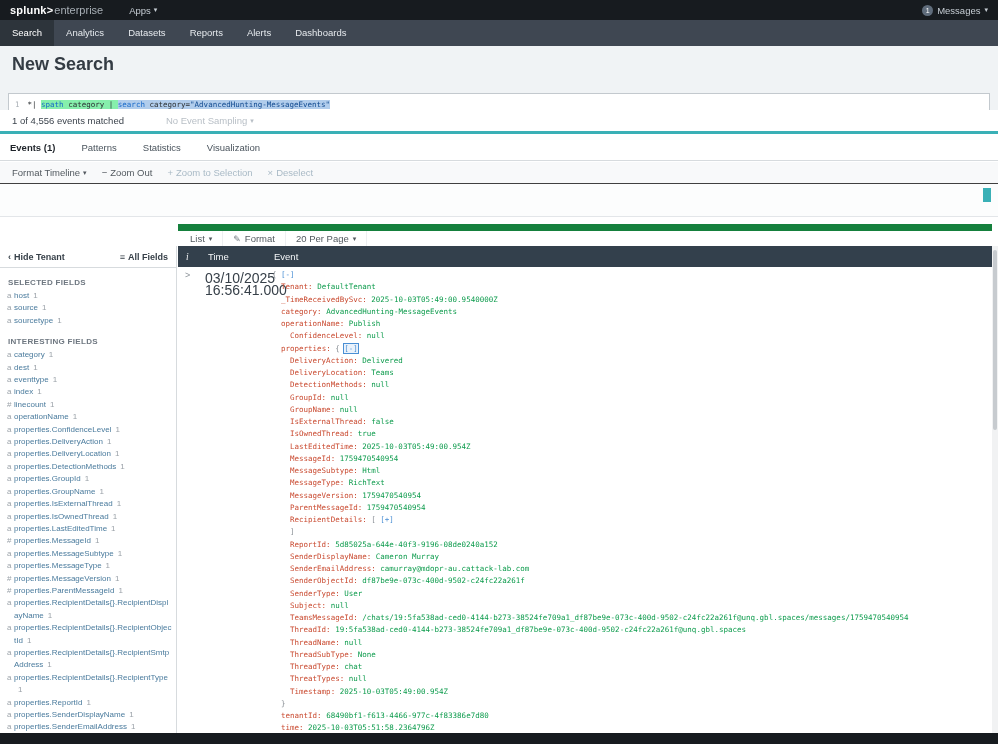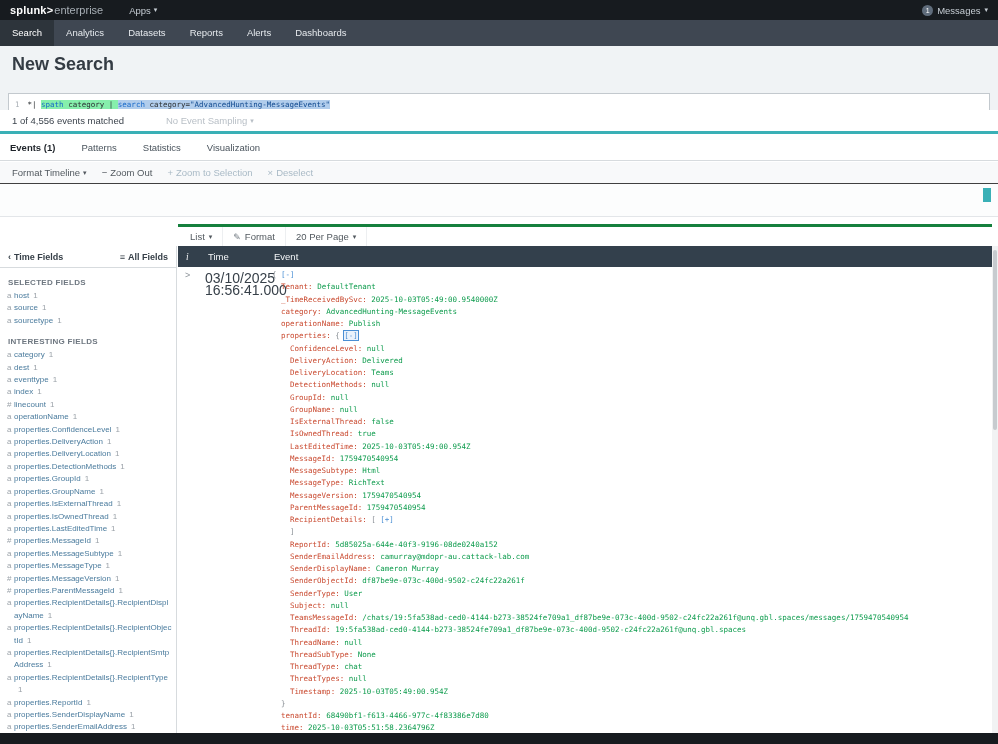--- a/index.html
+++ b/index.html
@@ -39,21 +39,21 @@
   .tab{cursor:pointer;}
   .tab.active{color:#1f242a;font-weight:700;}
   
   .tl-toolbar{position:absolute;top:162px;left:0;right:0;height:21px;background:#f8f9fa;border-bottom:6px solid #404040;display:flex;align-items:center;gap:15px;padding:0 12px;font-size:9.5px;color:#52595f;}
   .tl-btn{display:flex;align-items:center;gap:3px;cursor:pointer;}
   .tl-btn.disabled{color:#a9bac6;cursor:default;}
   .tl-icon{font-size:9.5px;}
   .tl-chart{position:absolute;top:184px;left:0;right:0;height:32px;background:#fcfdfd;border-bottom:1px solid #e3e6e9;}
   .tl-bar{position:absolute;right:7px;top:4px;width:8px;height:14px;background:var(--teal,#3ab0b6);cursor:pointer;}
   
-  .list-toolbar{position:absolute;top:224px;left:178px;right:6px;height:22px;border-top:3px solid #15803d;display:flex;align-items:center;padding-left:2px;font-size:9.5px;color:#52595f;box-sizing:border-box;}
+  .list-toolbar{position:absolute;top:224px;left:178px;right:6px;height:22px;border-top:7px solid #15803d;display:flex;align-items:center;padding-left:2px;font-size:9.5px;color:#52595f;box-sizing:border-box;}
   .lt-item{display:flex;align-items:center;gap:4px;padding:0 10px;border-right:1px solid #edeff1;height:100%;cursor:pointer;}
   .pencil{font-size:9px;color:#6b747c;}
   
   .table-head{position:absolute;top:246px;left:178px;right:6px;height:21px;background:#33404c;color:#f4f6f8;font-size:9.5px;display:flex;align-items:center;box-sizing:border-box;}
   .th-i{width:22px;padding-left:8px;font-style:italic;font-family:"Liberation Serif",serif;}
   .th-time{width:66px;}
   .th-event{flex:1;}
   
   .sidebar{position:absolute;top:246px;left:0;width:177px;bottom:11px;background:#fff;border-right:1px solid #d7dbde;overflow:hidden;box-sizing:border-box;}
   .sb-head{height:21px;border-bottom:1px solid #d7dbde;display:flex;justify-content:space-between;align-items:center;padding:0 8px;font-size:9px;font-weight:700;color:#374049;}
@@ -177,21 +177,21 @@
   <div class="table-head">
     <span class="th-i">i</span>
     <span class="th-time">Time</span>
     <span class="th-event">Event</span>
   </div>
 
   <aside class="sidebar">
     <div class="sb-head">
       <span class="sb-btn">
         <span>‹</span>
-        <span>Time Fields</span>
+        <span>Hide Tenant</span>
       </span>
       <span class="sb-btn">
         <span>≡</span>
         <span>All Fields</span>
       </span>
     </div>
     <div class="sb-body">
       <div class="sb-title">SELECTED FIELDS</div>
       <div id="selected-fields">
           <div class="field-row"><span class="ftype">a</span><a class="fname">host</a><span class="fcount">1</span></div>
@@ -236,40 +236,40 @@
     <div class="time-cell">
       <div>03/10/2025</div>
       <div>16:56:41.000</div>
     </div>
     <div class="event-cell" id="json">
         <div class="jline" style="padding-left: 0px;"><span class="jpunc">{ </span><span class="jtoggle">[-]</span></div>
         <div class="jline" style="padding-left: 9px;"><span class="jkey">Tenant: </span><span class="jval">DefaultTenant</span></div>
         <div class="jline" style="padding-left: 9px;"><span class="jkey">_TimeReceivedBySvc: </span><span class="jval">2025-10-03T05:49:00.9540000Z</span></div>
         <div class="jline" style="padding-left: 9px;"><span class="jkey">category: </span><span class="jval">AdvancedHunting-MessageEvents</span></div>
         <div class="jline" style="padding-left: 9px;"><span class="jkey">operationName: </span><span class="jval">Publish</span></div>
+        <div class="jline" style="padding-left: 18px;"><span class="jkey">ConfidenceLevel: </span><span class="jval">null</span></div>
         <div class="jline" style="padding-left: 9px;"><span class="jkey">properties: </span><span class="jpunc">{ </span><span class="jtoggle focus">[-]</span></div>
-        <div class="jline" style="padding-left: 18px;"><span class="jkey">ConfidenceLevel: </span><span class="jval">null</span></div>
         <div class="jline" style="padding-left: 18px;"><span class="jkey">DeliveryAction: </span><span class="jval">Delivered</span></div>
         <div class="jline" style="padding-left: 18px;"><span class="jkey">DeliveryLocation: </span><span class="jval">Teams</span></div>
         <div class="jline" style="padding-left: 18px;"><span class="jkey">DetectionMethods: </span><span class="jval">null</span></div>
         <div class="jline" style="padding-left: 18px;"><span class="jkey">GroupId: </span><span class="jval">null</span></div>
         <div class="jline" style="padding-left: 18px;"><span class="jkey">GroupName: </span><span class="jval">null</span></div>
         <div class="jline" style="padding-left: 18px;"><span class="jkey">IsExternalThread: </span><span class="jval">false</span></div>
         <div class="jline" style="padding-left: 18px;"><span class="jkey">IsOwnedThread: </span><span class="jval">true</span></div>
         <div class="jline" style="padding-left: 18px;"><span class="jkey">LastEditedTime: </span><span class="jval">2025-10-03T05:49:00.954Z</span></div>
         <div class="jline" style="padding-left: 18px;"><span class="jkey">MessageId: </span><span class="jval">1759470540954</span></div>
         <div class="jline" style="padding-left: 18px;"><span class="jkey">MessageSubtype: </span><span class="jval">Html</span></div>
         <div class="jline" style="padding-left: 18px;"><span class="jkey">MessageType: </span><span class="jval">RichText</span></div>
         <div class="jline" style="padding-left: 18px;"><span class="jkey">MessageVersion: </span><span class="jval">1759470540954</span></div>
         <div class="jline" style="padding-left: 18px;"><span class="jkey">ParentMessageId: </span><span class="jval">1759470540954</span></div>
         <div class="jline" style="padding-left: 18px;"><span class="jkey">RecipientDetails: </span><span class="jpunc">[ </span><span class="jtoggle">[+]</span></div>
         <div class="jline" style="padding-left: 18px;"><span class="jpunc">]</span></div>
         <div class="jline" style="padding-left: 18px;"><span class="jkey">ReportId: </span><span class="jval">5d85025a-644e-40f3-9196-08de0240a152</span></div>
+        <div class="jline" style="padding-left: 18px;"><span class="jkey">SenderDisplayName: </span><span class="jval">Cameron Murray</span></div>
         <div class="jline" style="padding-left: 18px;"><span class="jkey">SenderEmailAddress: </span><span class="jval">camurray@mdopr-au.cattack-lab.com</span></div>
-        <div class="jline" style="padding-left: 18px;"><span class="jkey">SenderDisplayName: </span><span class="jval">Cameron Murray</span></div>
         <div class="jline" style="padding-left: 18px;"><span class="jkey">SenderObjectId: </span><span class="jval">df87be9e-073c-400d-9502-c24fc22a261f</span></div>
         <div class="jline" style="padding-left: 18px;"><span class="jkey">SenderType: </span><span class="jval">User</span></div>
         <div class="jline" style="padding-left: 18px;"><span class="jkey">Subject: </span><span class="jval">null</span></div>
         <div class="jline" style="padding-left: 18px;"><span class="jkey">TeamsMessageId: </span><span class="jval">/chats/19:5fa538ad-ced0-4144-b273-38524fe709a1_df87be9e-073c-400d-9502-c24fc22a261f@unq.gbl.spaces/messages/1759470540954</span></div>
         <div class="jline" style="padding-left: 18px;"><span class="jkey">ThreadId: </span><span class="jval">19:5fa538ad-ced0-4144-b273-38524fe709a1_df87be9e-073c-400d-9502-c24fc22a261f@unq.gbl.spaces</span></div>
         <div class="jline" style="padding-left: 18px;"><span class="jkey">ThreadName: </span><span class="jval">null</span></div>
         <div class="jline" style="padding-left: 18px;"><span class="jkey">ThreadSubType: </span><span class="jval">None</span></div>
         <div class="jline" style="padding-left: 18px;"><span class="jkey">ThreadType: </span><span class="jval">chat</span></div>
         <div class="jline" style="padding-left: 18px;"><span class="jkey">ThreatTypes: </span><span class="jval">null</span></div>
         <div class="jline" style="padding-left: 18px;"><span class="jkey">Timestamp: </span><span class="jval">2025-10-03T05:49:00.954Z</span></div>

